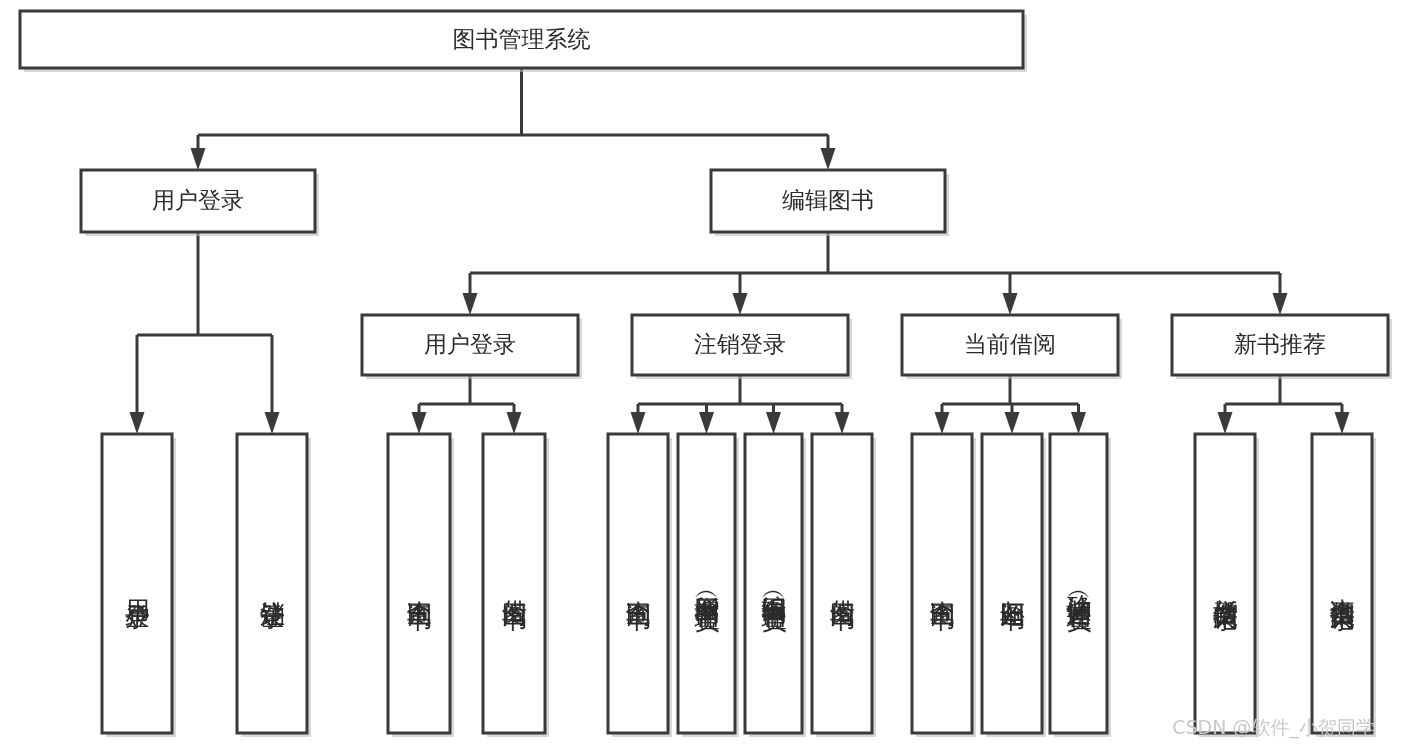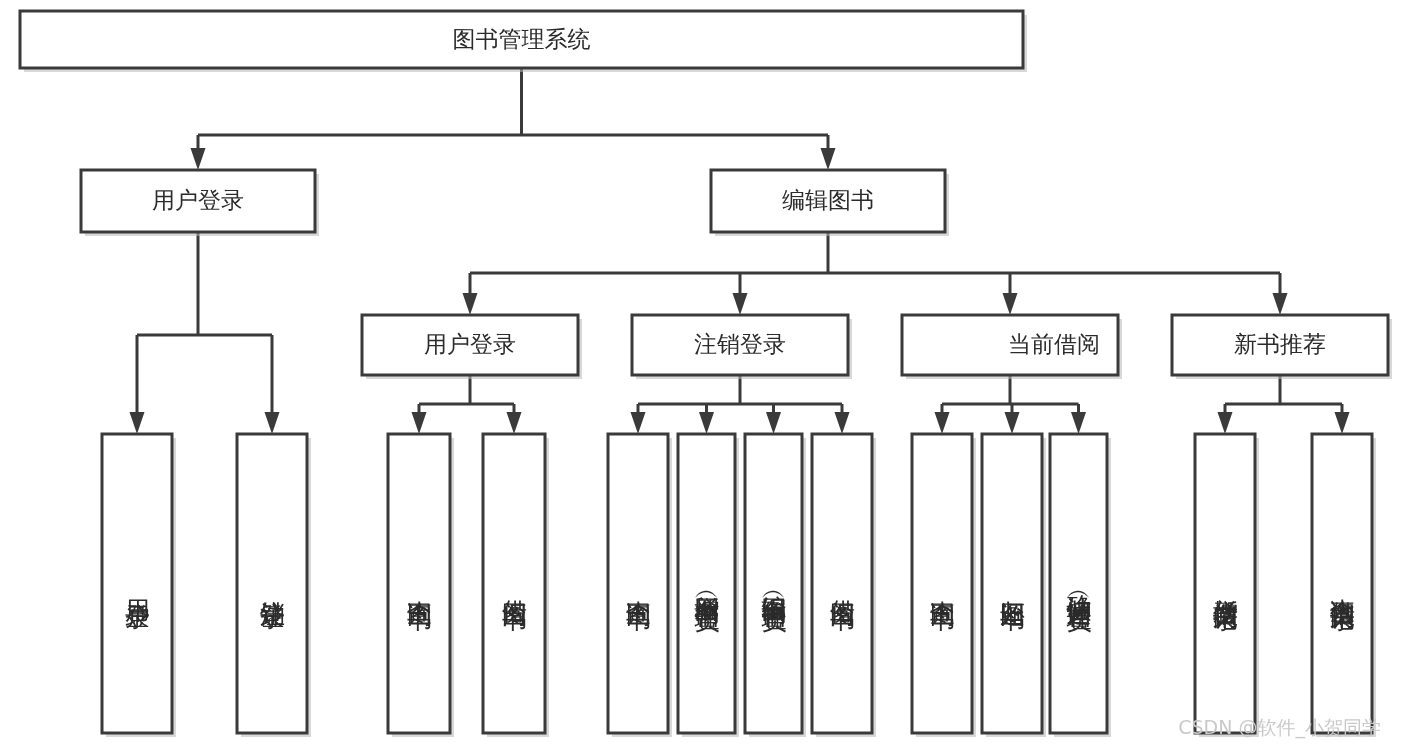--- a/index.html
+++ b/index.html
@@ -28,21 +28,21 @@
   .node-label.horizontal{font-size:23px;}
   .node-label.vertical{
     writing-mode:vertical-rl;
     text-orientation:upright;
     font-size:25px;
     letter-spacing:2px;
     white-space:nowrap;
   }
   .watermark{
     position:absolute;
-    right:16px;bottom:6px;
+    right:22px;bottom:6px;
     font-size:19px;
     color:#c9c9c9;
     font-family:"DejaVu Sans","Liberation Sans",sans-serif;
     white-space:nowrap;
     user-select:none;
   }
 </style>
 </head>
 <body>
 
@@ -154,21 +154,21 @@
       <rect x="1195" y="434" width="60" height="299" class="node-box"></rect>
       <rect x="1316" y="438" width="60" height="299" class="node-shadow"></rect>
       <rect x="1312" y="434" width="60" height="299" class="node-box"></rect>
     </svg>
   <div id="labels-layer">
       <div class="node-label horizontal" style="left: 20px; top: 11px; width: 1003px; height: 57px;">图书管理系统</div>
       <div class="node-label horizontal" style="left: 81px; top: 170px; width: 234px; height: 62px;">用户登录</div>
       <div class="node-label horizontal" style="left: 711px; top: 170px; width: 234px; height: 62px;">编辑图书</div>
       <div class="node-label horizontal" style="left: 362px; top: 315px; width: 216px; height: 60px;">用户登录</div>
       <div class="node-label horizontal" style="left: 632px; top: 315px; width: 216px; height: 60px;">注销登录</div>
-      <div class="node-label horizontal" style="left: 902px; top: 315px; width: 216px; height: 60px; padding-left: 44px;">当前借阅</div>
+      <div class="node-label horizontal" style="left: 902px; top: 315px; width: 216px; height: 60px;">当前借阅</div>
       <div class="node-label horizontal" style="left: 1172px; top: 315px; width: 216px; height: 60px;">新书推荐</div>
       <div class="node-label vertical" style="left: 102px; top: 434px; width: 70px; height: 299px;">用户登录</div>
       <div class="node-label vertical" style="left: 237px; top: 434px; width: 70px; height: 299px;">注销登录</div>
       <div class="node-label vertical" style="left: 388px; top: 434px; width: 62px; height: 299px;">查询图书</div>
       <div class="node-label vertical" style="left: 483px; top: 434px; width: 62px; height: 299px;">借阅图书</div>
       <div class="node-label vertical" style="left: 608px; top: 434px; width: 60px; height: 299px;">查询图书</div>
       <div class="node-label vertical" style="left: 678px; top: 434px; width: 57px; height: 299px;">新增图书（管理员）</div>
       <div class="node-label vertical" style="left: 745px; top: 434px; width: 57px; height: 299px;">编辑图书（管理员）</div>
       <div class="node-label vertical" style="left: 812px; top: 434px; width: 60px; height: 299px;">借阅图书</div>
       <div class="node-label vertical" style="left: 912px; top: 434px; width: 60px; height: 299px;">查询图书</div>

